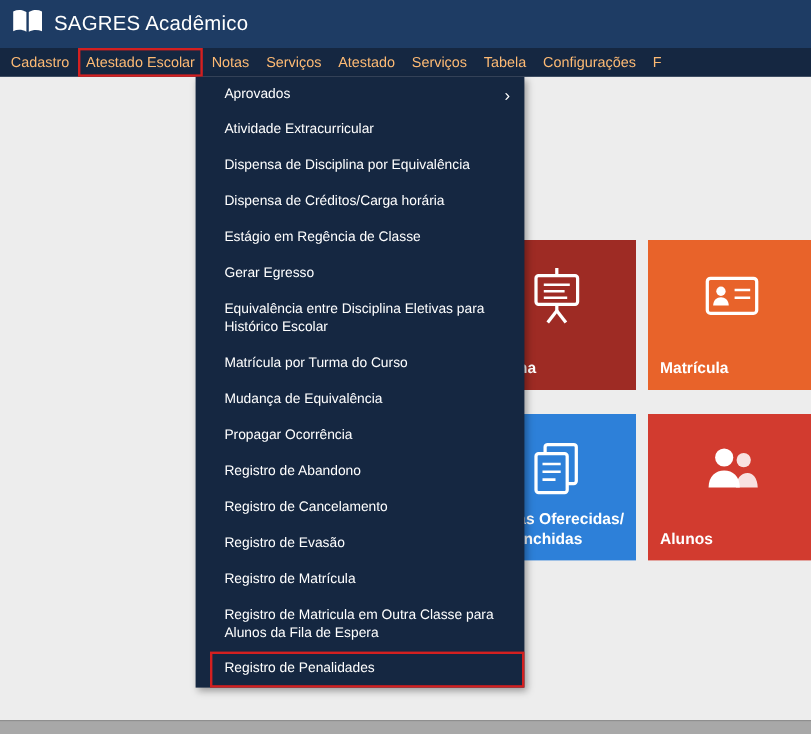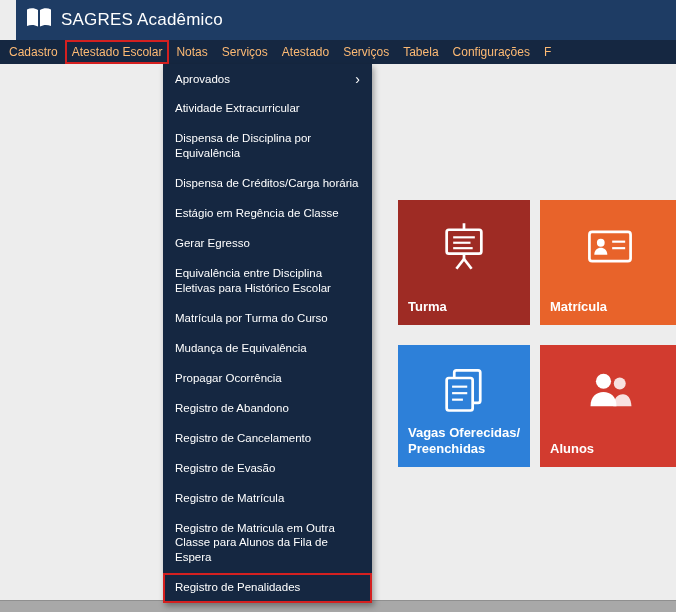--- a/index.html
+++ b/index.html
@@ -8,30 +8,30 @@
     --dropdown:#152741;
     --red:#d42020;
     --desktop:#ededed;
     --statusbar:#a8a8a8;
   }
   *{margin:0;padding:0;box-sizing:border-box;}
   html,body{width:676px;height:612px;overflow:hidden;}
   body{font-family:"Liberation Sans",sans-serif;background:var(--desktop);position:relative;}
 
   .titlebar{position:absolute;top:0;left:0;right:0;height:40px;background:var(--titlebar);
-            display:flex;align-items:center;padding:0 10px;gap:9px;z-index:3;margin-left:16px;}
+            display:flex;align-items:center;padding:0 10px;gap:9px;z-index:3;}
   .app-title{color:#fff;font-size:17px;font-weight:400;letter-spacing:.2px;}
 
   .menubar{position:absolute;top:40px;left:0;right:0;height:24px;background:var(--menubar);
            display:flex;align-items:stretch;padding-left:2px;z-index:4;}
   .menu-item{color:#fdba74;font-size:12px;line-height:24px;padding:0 7px;white-space:nowrap;cursor:pointer;}
   .menu-item.annotated{outline:2px solid var(--red);outline-offset:-2px;}
 
-  .dropdown{position:absolute;top:64px;left:163px;width:209px;background:var(--dropdown);
-            z-index:5;box-shadow:2px 3px 6px rgba(0,0,0,.35);}
+  .dropdown{position:absolute;top:64px;left:163px;width:274px;background:var(--dropdown);
+            z-index:5;box-shadow:2px 3px 6px rgba(0,0,0,.35);padding-left:12px;}
   .dd-item{display:flex;justify-content:space-between;align-items:center;color:#fff;
            font-size:11.5px;line-height:1.3;padding:7.5px 12px;cursor:pointer;}
   .dd-item .label{flex:1;}
   .dd-item .arrow{font-size:14px;line-height:1;margin-left:8px;}
   .dd-item.annotated{outline:2px solid var(--red);outline-offset:-2px;}
 
   .tile{position:absolute;color:#fff;cursor:pointer;z-index:1;}
   .tile-icon{position:absolute;top:20px;left:50%;transform:translateX(-50%);}
   .tile-label{position:absolute;left:10px;bottom:10px;font-size:13px;font-weight:700;
               white-space:pre-line;line-height:1.25;}

